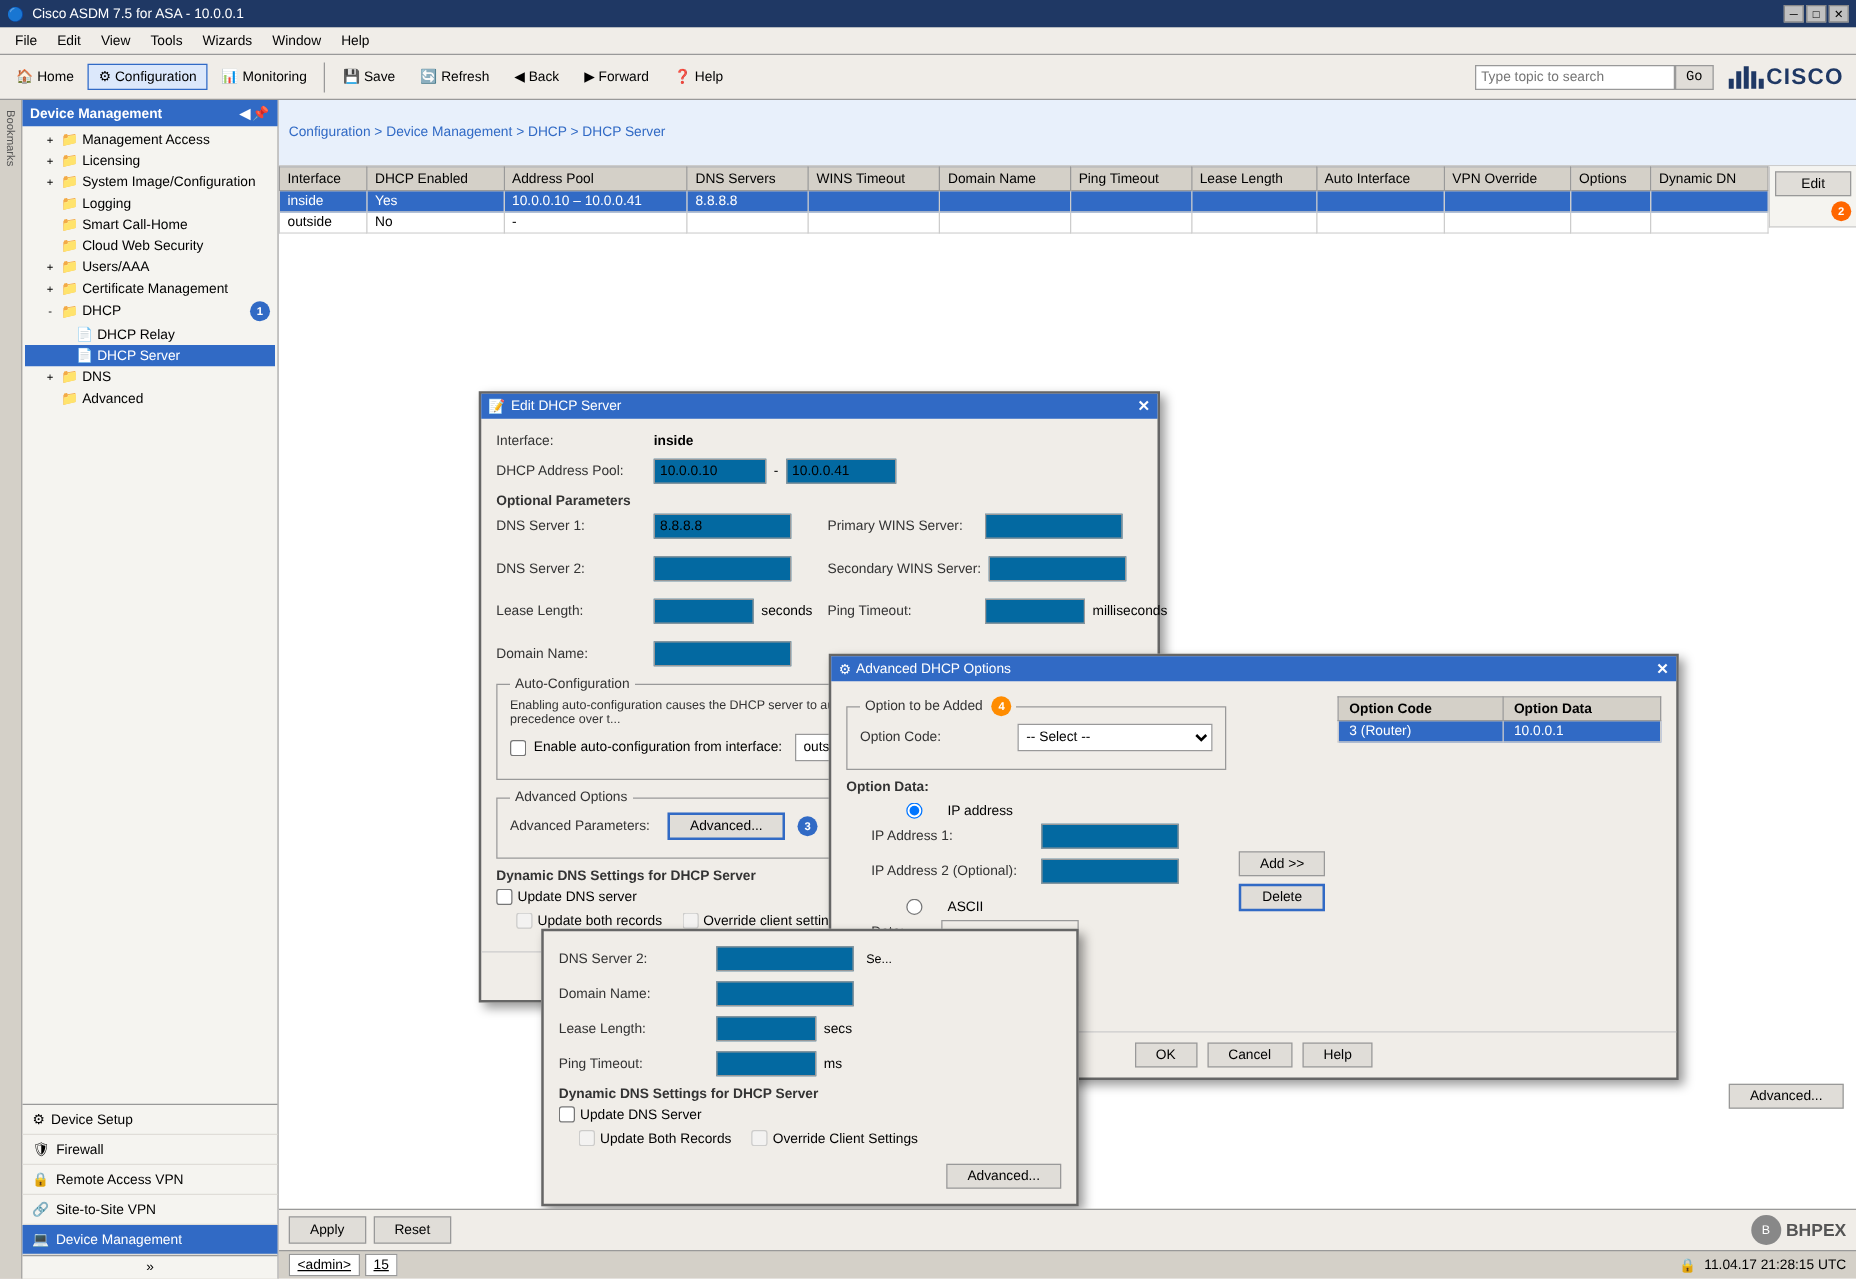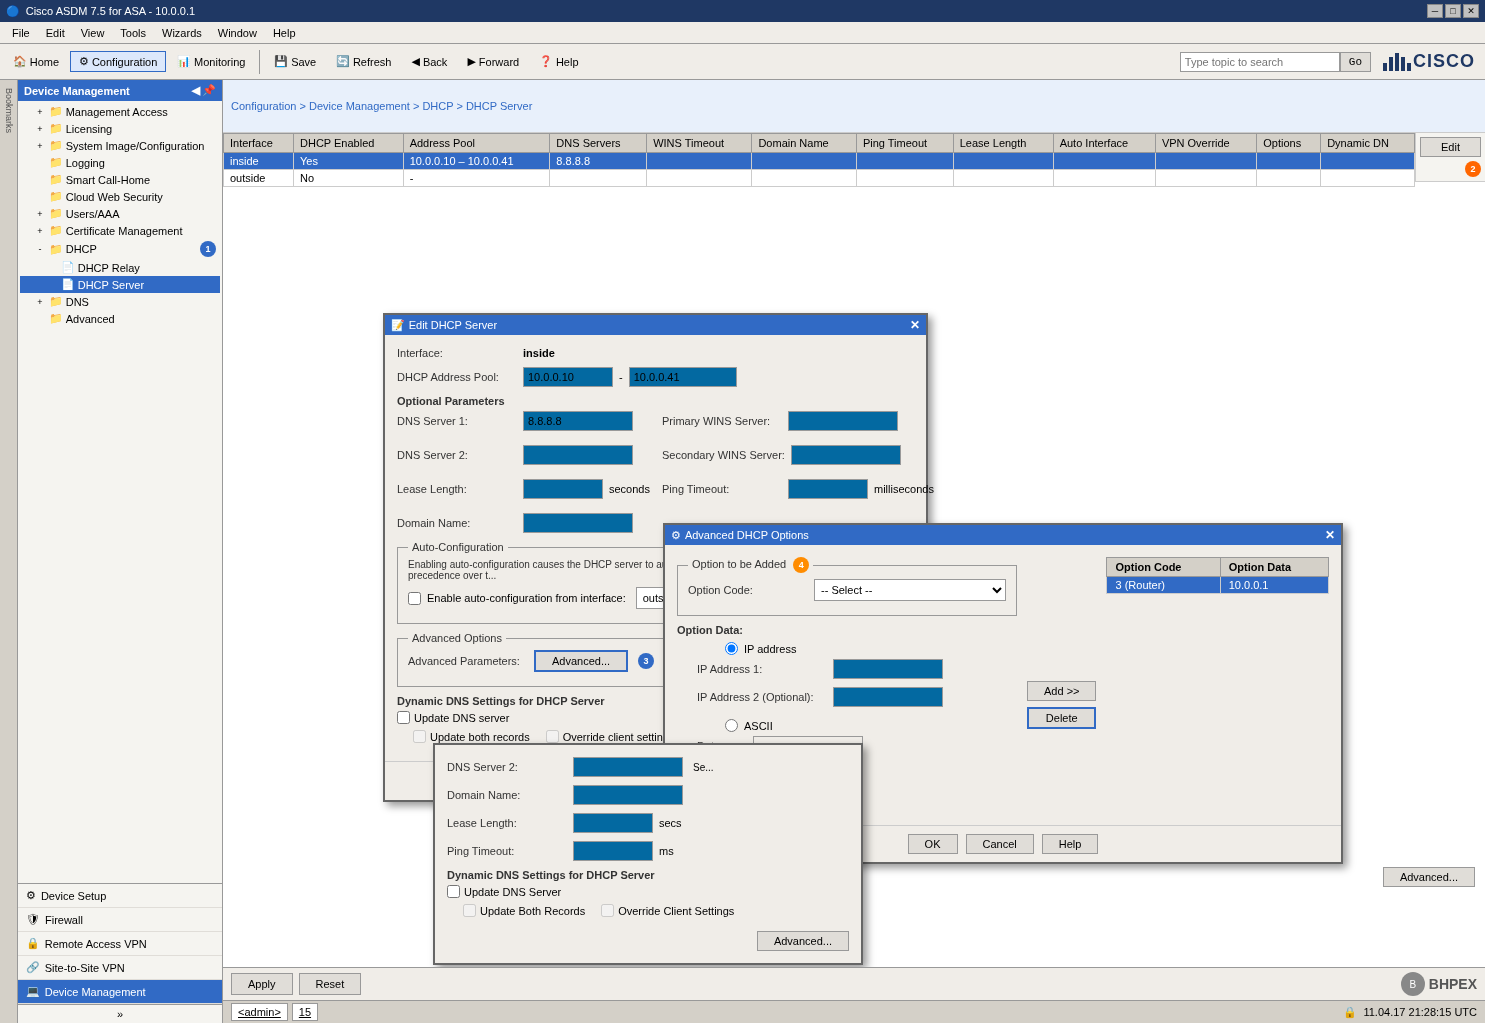--- a/index.html
+++ b/index.html
@@ -80,21 +80,21 @@
     .form-input { border: 1px solid #999; padding: 2px 4px; height: 20px; font-size: 11px; background: #0369a1; }
     .section-label { font-weight: bold; margin: 8px 0 4px 0; color: #333; }
     .checkbox-row { display: flex; align-items: center; gap: 4px; margin-bottom: 6px; }
     .modal-footer { display: flex; justify-content: center; gap: 8px; padding: 8px; border-top: 1px solid #ccc; }
     .modal-btn { padding: 3px 16px; border: 1px solid #999; background: #e0ddd8; cursor: pointer; font-size: 11px; min-width: 50px; }
     .modal-btn.default { border: 2px solid #316ac5; }
     .fieldset-box { border: 1px solid #999; padding: 6px 10px; margin-bottom: 8px; }
     .fieldset-legend { padding: 0 4px; font-size: 11px; color: #333; }
     select { border: 1px solid #999; background: white; height: 22px; font-size: 11px; padding: 0 2px; }
     .radio-group { display: flex; flex-direction: column; gap: 4px; }
-    .radio-row { display: flex; align-items: center; gap: 6px; padding-left: 48px; }
+    .radio-row { display: flex; align-items: center; gap: 20px; padding-left: 48px; }
 
     
     .adv-modal { left: 440px; top: 390px; width: 680px; }
     .edit-modal { left: 160px; top: 180px; width: 545px; }
 
     
     .opt-table { width: 100%; border-collapse: collapse; }
     .opt-table th { background: #d4d0c8; border: 1px solid #999; padding: 3px 8px; text-align: left; }
     .opt-table td { border: 1px solid #ccc; padding: 2px 8px; }
     .opt-table tr.selected td { background: #316ac5; color: white; }
@@ -376,21 +376,21 @@
             <div class="form-row">
               <span class="form-label">Interface:</span>
               <span style="font-weight:bold;">inside</span>
             </div>
 
 
             <div class="form-row">
               <span class="form-label">DHCP Address Pool:</span>
               <input type="text" class="form-input" style="width: 90px;" value="10.0.0.10">
               <span>-</span>
-              <input type="text" class="form-input" style="width: 108px;" value="10.0.0.41">
+              <input type="text" class="form-input" style="width: 88px;" value="10.0.0.41">
             </div>
 
             <div class="section-label">Optional Parameters</div>
             <div style="display:grid; grid-template-columns:1fr 1fr; gap:6px 12px;">
               <div class="form-row">
                 <span class="form-label">DNS Server 1:</span>
                 <input type="text" class="form-input" style="width: 110px;" value="8.8.8.8">
               </div>
               <div class="form-row">
                 <span class="form-label">Primary WINS Server:</span>
@@ -476,21 +476,21 @@
 
               <div style="flex:1;">
 
                 <fieldset class="fieldset-box" style="position:relative;">
                   <legend class="fieldset-legend">
                     <span>Option to be Added</span>
                     <span class="numbered-badge" style="background:#ff8c00; margin-left:4px;">4</span>
                   </legend>
                   <div class="form-row">
                     <span class="form-label">Option Code:</span>
-                    <select style="width:192px;">
+                    <select style="width:156px;">
                       <option>-- Select --</option>
                     </select>
                   </div>
                 </fieldset>
 
                 <div style="margin-top:8px;">
                   <div class="section-label">Option Data:</div>
                   <div class="radio-group" style="margin-top:6px;">
 
                     <div class="radio-row">

